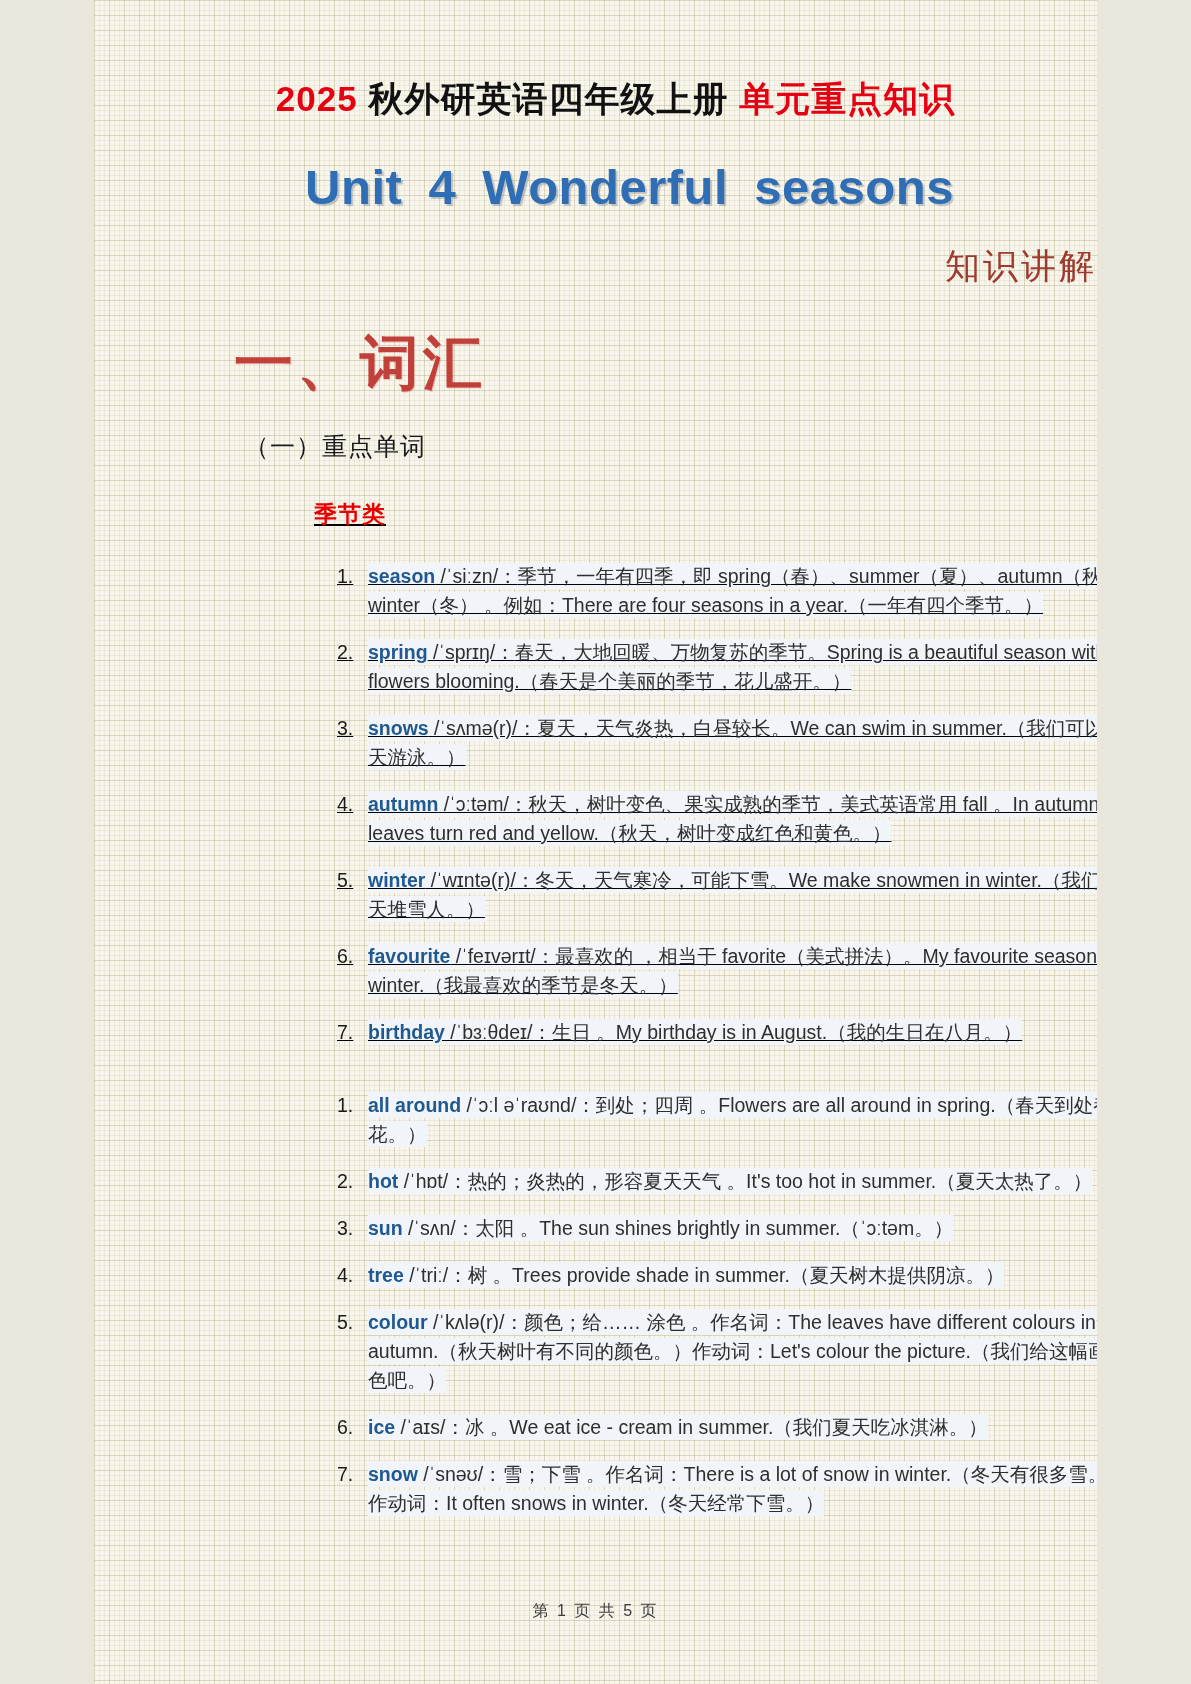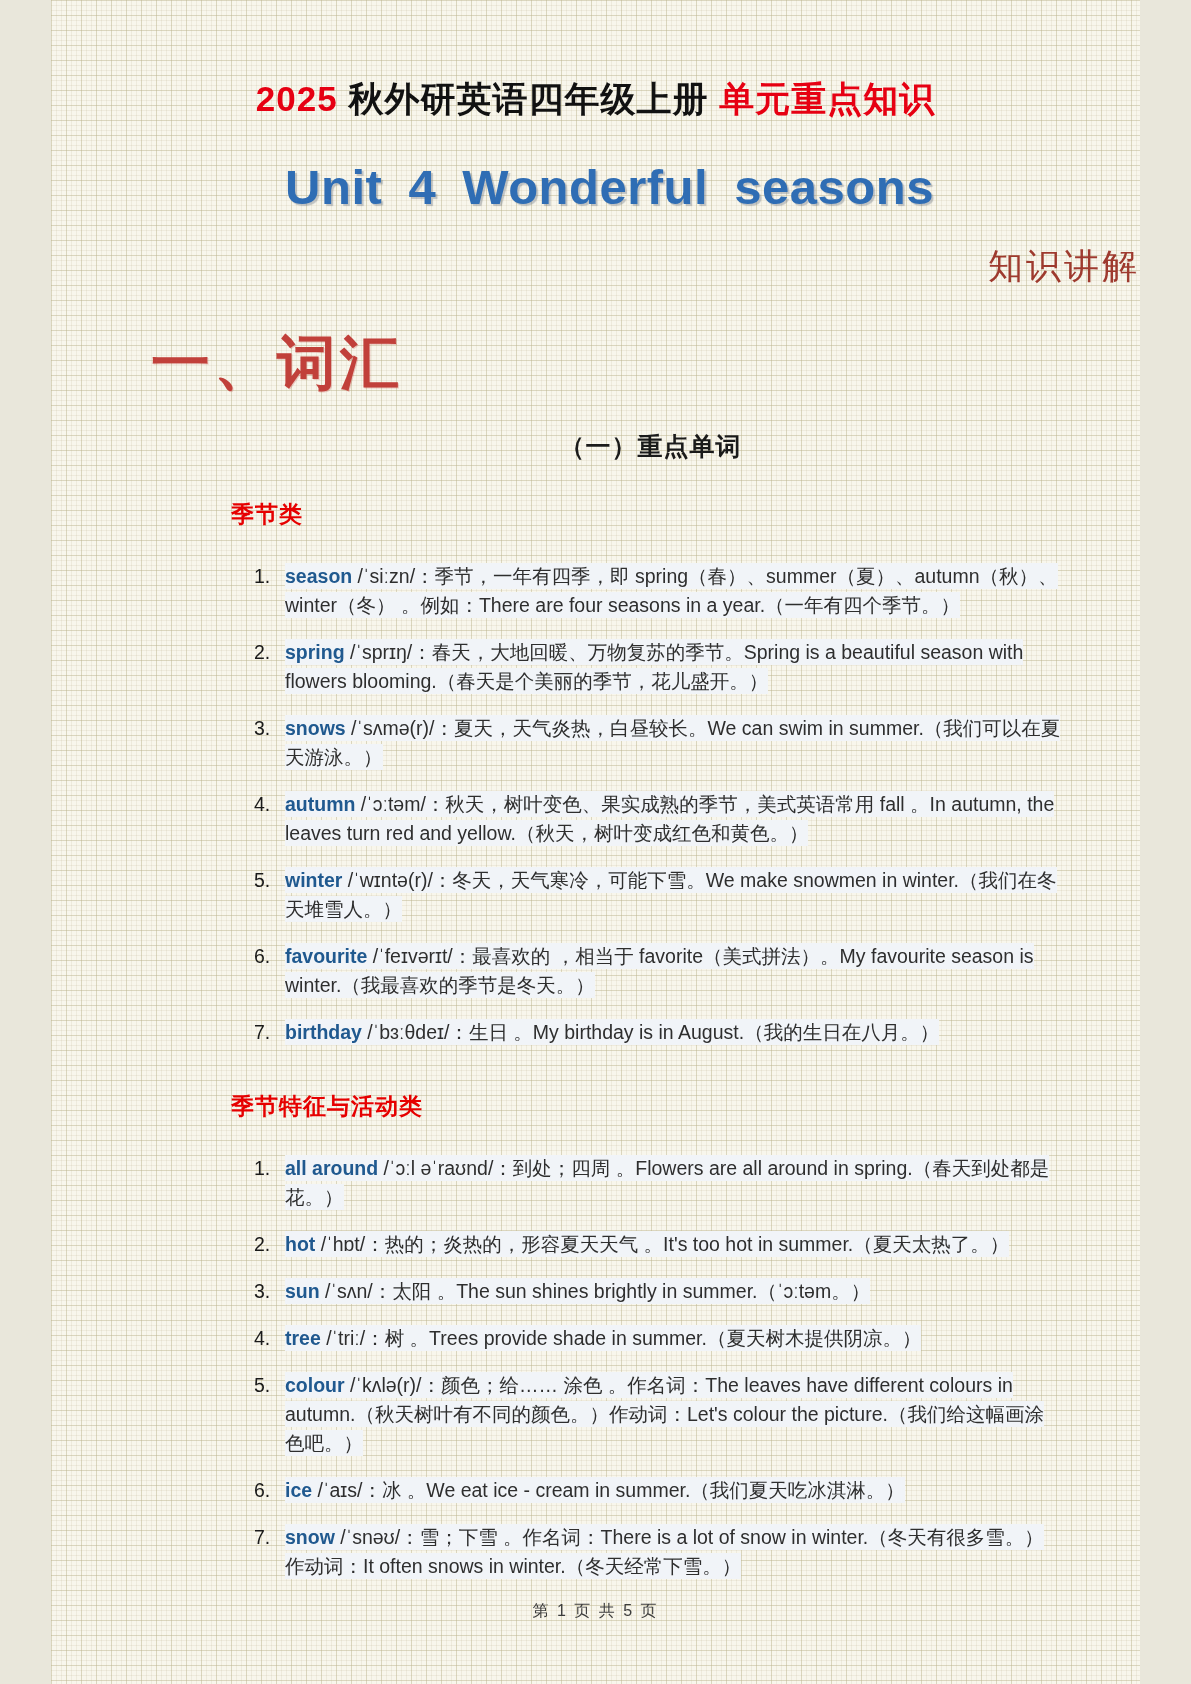--- a/index.html
+++ b/index.html
@@ -4,31 +4,32 @@
 <style>
   * { margin: 0; padding: 0; box-sizing: border-box; }
 
   html, body {
     font-family: "Liberation Sans", "DejaVu Sans", sans-serif;
     background: #e9e7db;
   }
 
   .page {
     position: relative;
-    width: 1089px;
+    width: 1003px;
     height: 1684px;
     margin: 0 auto;
     overflow: hidden;
     background-color: #f8f6ec;
     background-image:
       linear-gradient(rgba(187,179,140,0.38) 1px, transparent 1px),
       linear-gradient(90deg, rgba(187,179,140,0.38) 1px, transparent 1px),
       linear-gradient(rgba(187,179,140,0.16) 1px, transparent 1px),
       linear-gradient(90deg, rgba(187,179,140,0.16) 1px, transparent 1px);
     background-size: 15px 15px, 15px 15px, 5px 5px, 5px 5px;
+    padding-left: 40px;
   }
 
   .doc-title {
     margin-top: 76px;
     text-align: center;
     font-size: 35px;
     font-weight: bold;
     letter-spacing: 1px;
     color: #111;
     white-space: nowrap;
@@ -64,30 +65,29 @@
     font-weight: bold;
     font-family: "DejaVu Serif", "Liberation Serif", serif;
     color: var(--brush-red, #c1403a);
     letter-spacing: 4px;
     text-shadow: 1px 1px 0 rgba(193,64,58,0.25);
   }
 
   .subsection-heading {
     margin: 26px 0 0 110px;
     font-size: 25px;
-    font-weight: bold;
+    font-weight: normal;
     color: #1a1a1a;
     letter-spacing: 1px;
-    text-align: center;
   }
 
   #groups { margin-top: 36px; }
 
   .vocab-group { margin-top: 44px; }
-  .vocab-group:first-child { margin-top: 0; }
+  .vocab-group:first-child { margin-top: 0; text-decoration: underline; }
 
   .group-title {
     margin: 0 0 32px 180px;
     font-size: 23px;
     font-weight: bold;
     color: var(--group-red, #e60000);
     letter-spacing: 1px;
   }
 
   .vocab-list {
@@ -189,21 +189,20 @@
   </li>
 
   <li class="vocab-item">
     <span class="num">7.</span>
     <p class="item-text"><span class="hl"><b class="word">birthday</b><span class="phonetic"> /ˈbɜːθdeɪ/：</span><span class="desc">生日 。My birthday is in August.（我的生日在八月。）</span></span></p>
   </li>
 </ol>
   </section>
 
   <section class="vocab-group">
-    <h4 class="group-title">季节特征与活动类</h4>
     <ol class="vocab-list">
   <li class="vocab-item">
     <span class="num">1.</span>
     <p class="item-text"><span class="hl"><b class="word">all around</b><span class="phonetic"> /ˈɔːl əˈraʊnd/：</span><span class="desc">到处；四周 。Flowers are all around in spring.（春天到处都是花。）</span></span></p>
   </li>
 
   <li class="vocab-item">
     <span class="num">2.</span>
     <p class="item-text"><span class="hl"><b class="word">hot</b><span class="phonetic"> /ˈhɒt/：</span><span class="desc">热的；炎热的，形容夏天天气 。It's too hot in summer.（夏天太热了。）</span></span></p>
   </li>

